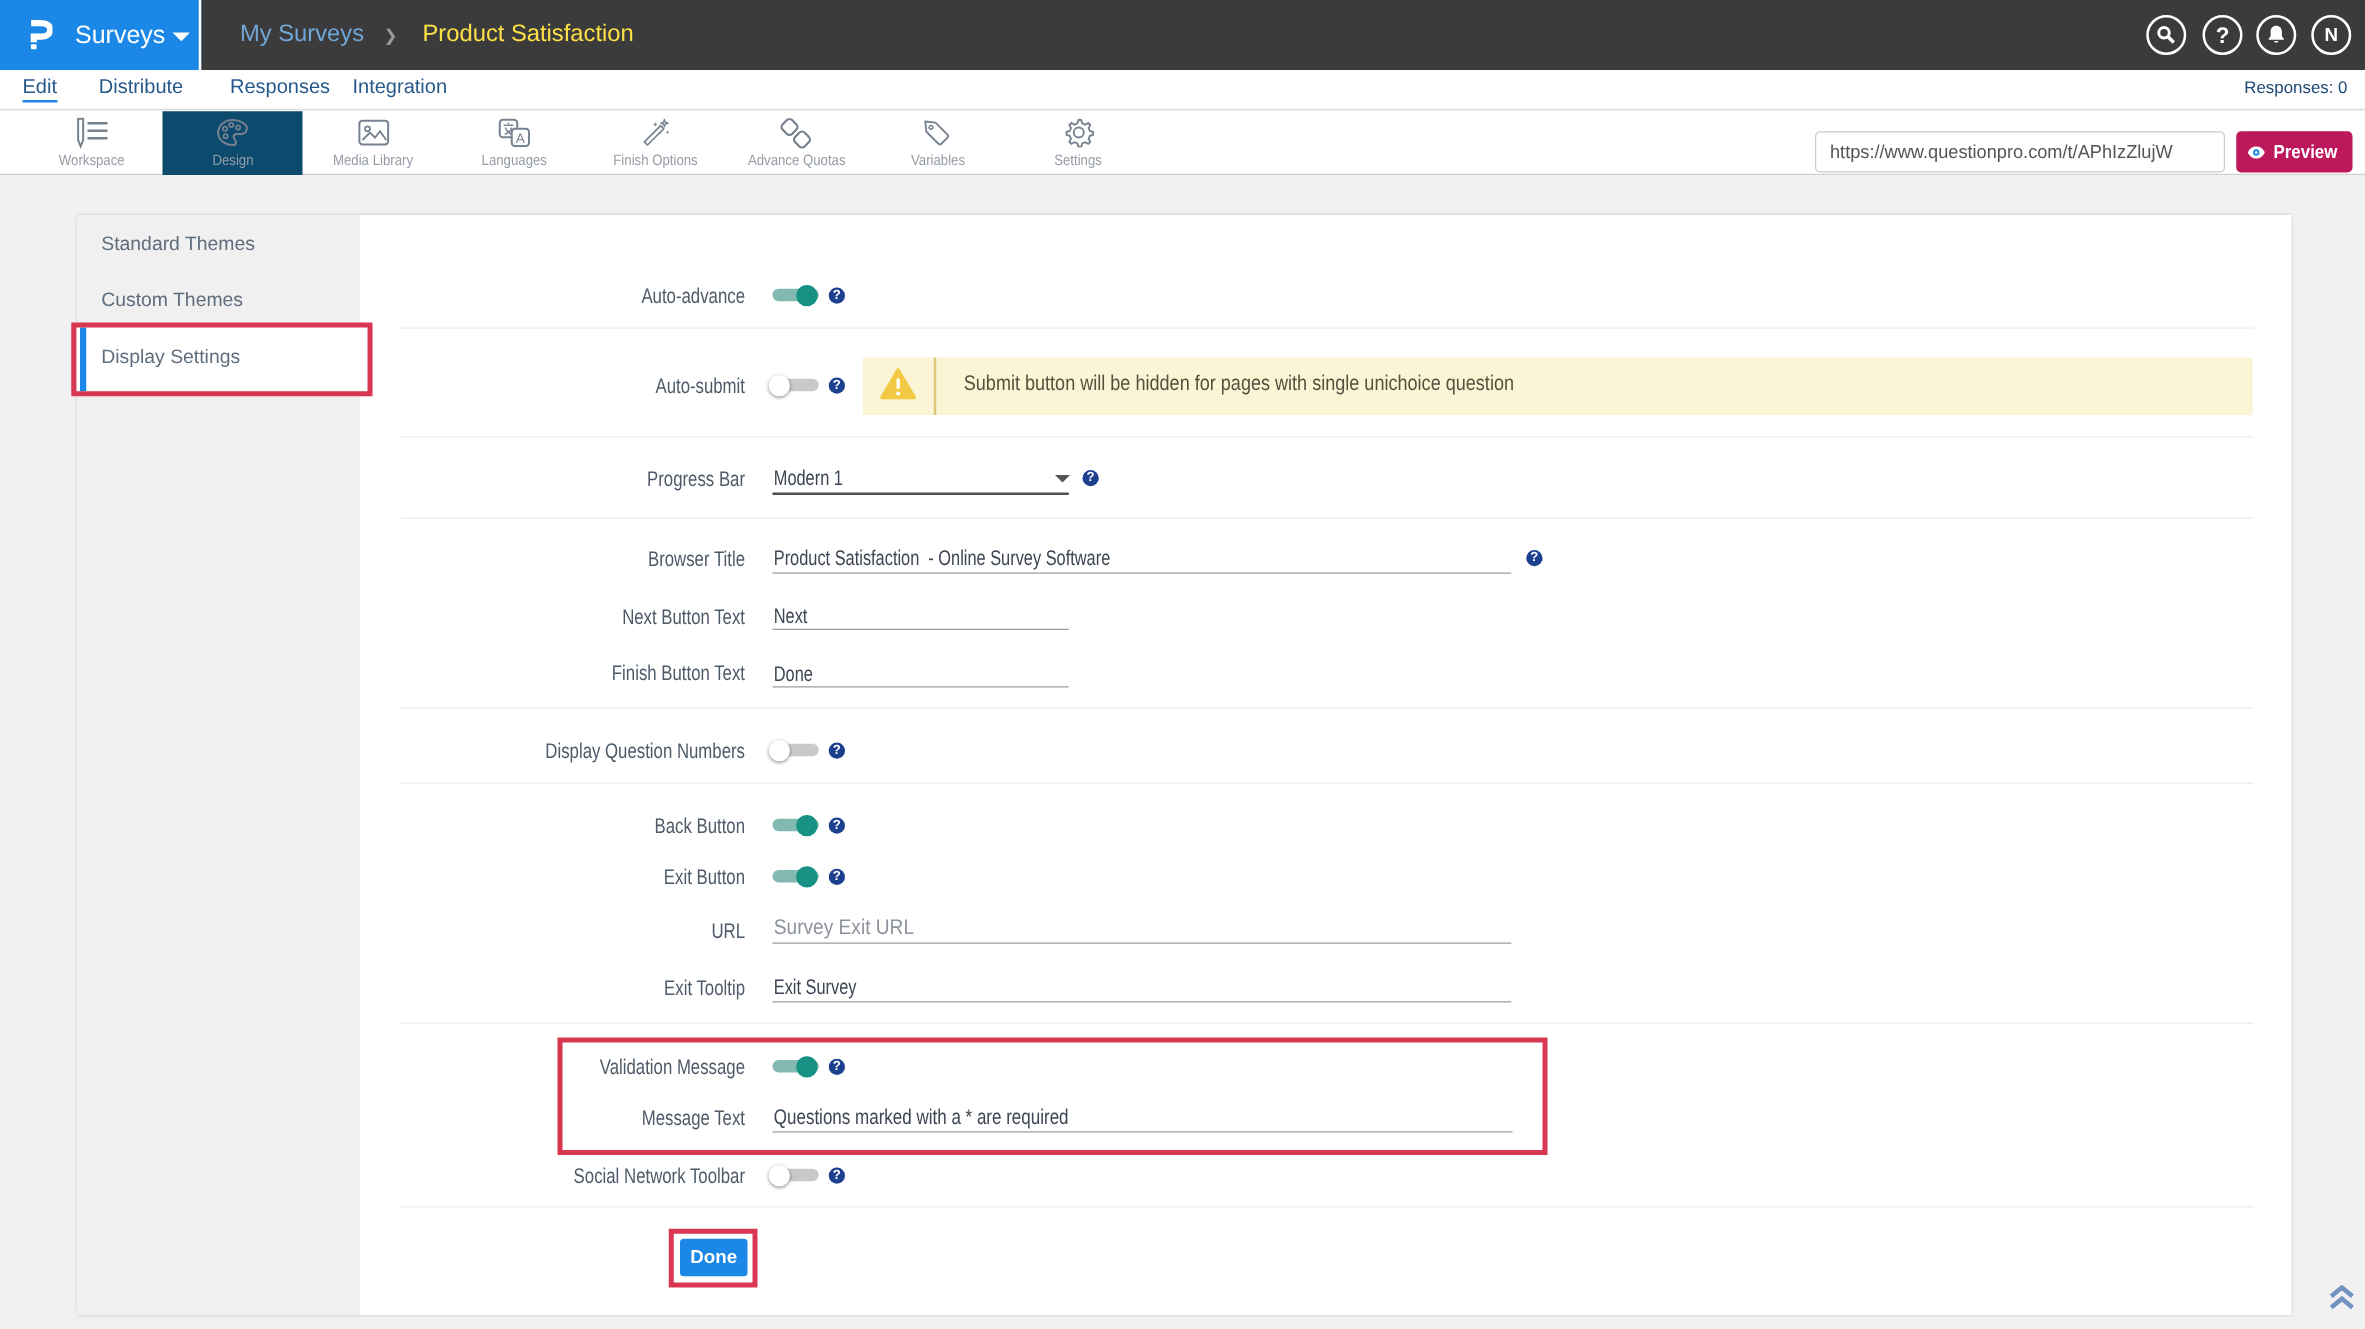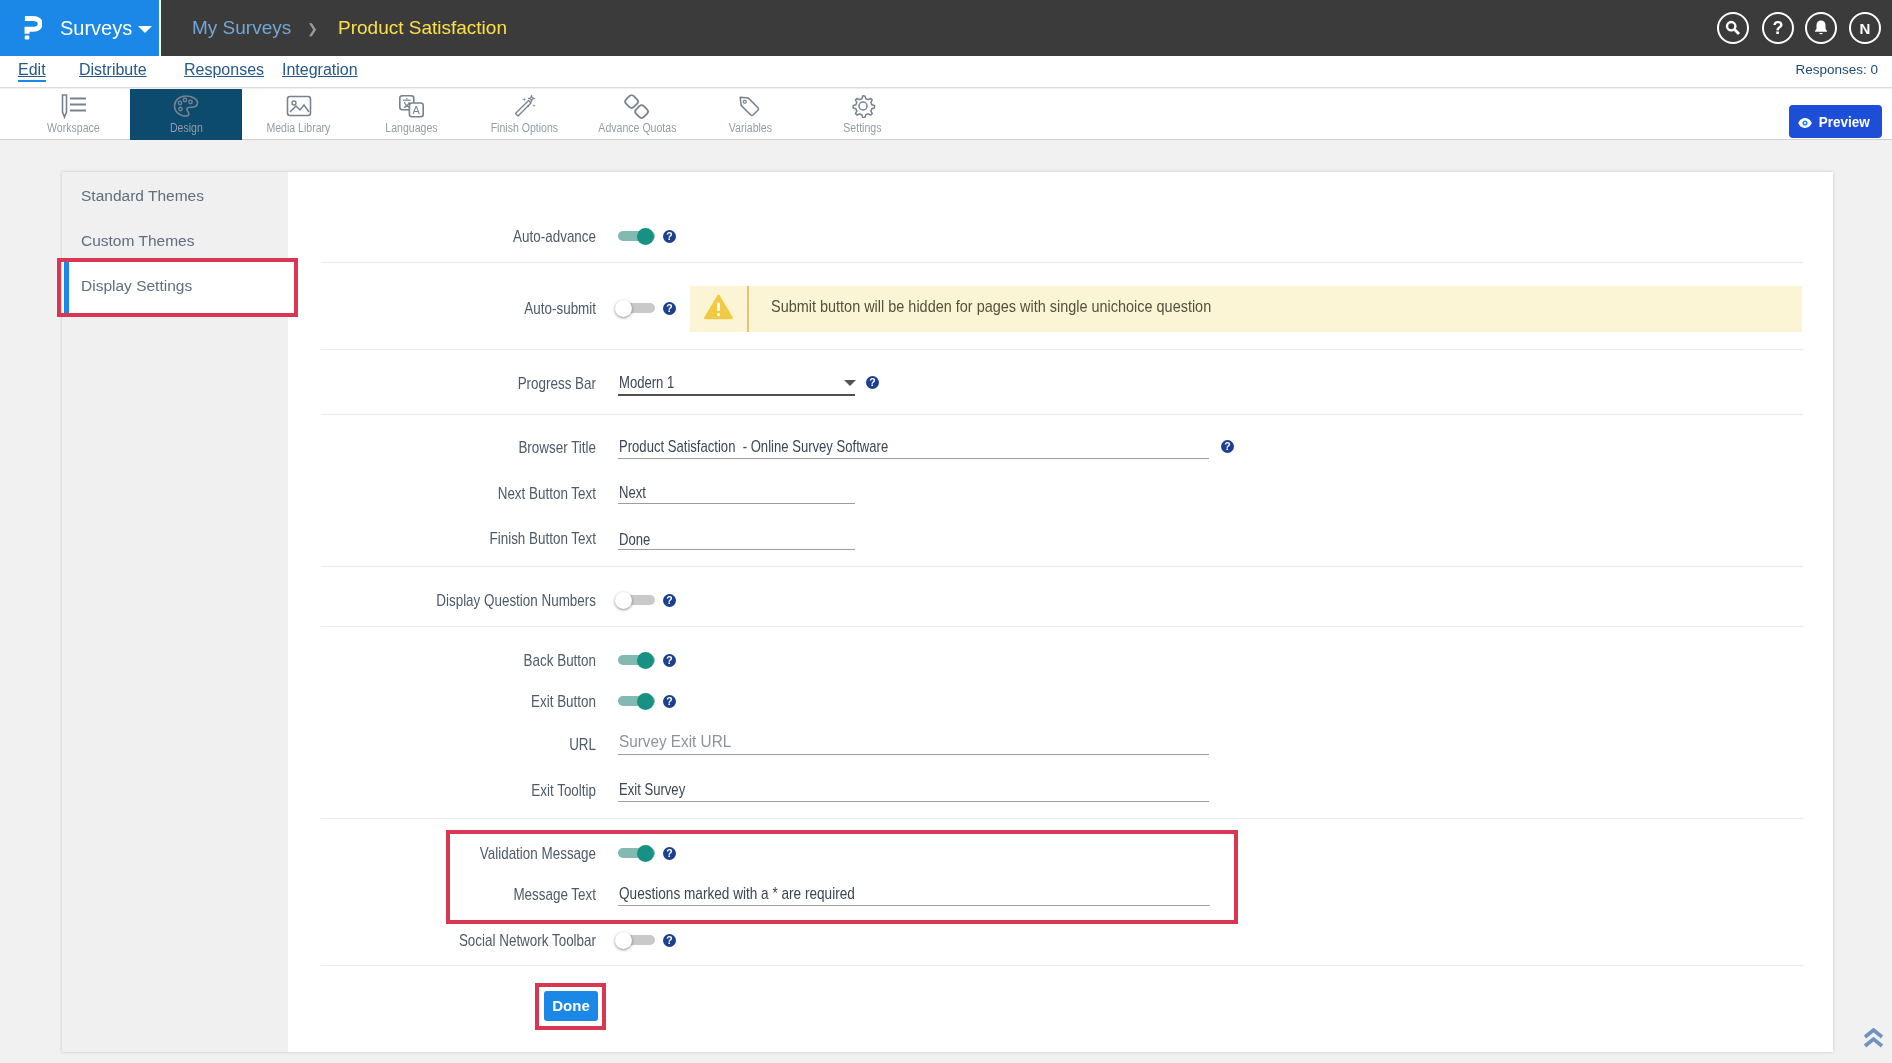--- a/index.html
+++ b/index.html
@@ -13,31 +13,31 @@
   #surveysTxt { left:60px; top:17px; font-size:20px; color:#fff; }
   #caret1 { left:138px; top:26px; width:0; height:0; border-left:7px solid transparent; border-right:7px solid transparent; border-top:7px solid #fff; }
   .crumb { top:17px; font-size:19px; }
   #crumb1 { left:192px; color:#71a7d7; }
   #crumbSep { left:307px; color:#9b9b9b; font-size:13px; top:21px; }
   #crumb2 { left:338px; color:#fde047; }
   .topIcon { top:12px; width:32px; height:32px; border:2px solid #fff; border-radius:50%; color:#fff; text-align:center; }
 
   
   #nav2 { left:0; top:56px; width:1892px; height:32px; background:#fff; border-bottom:1px solid #dcdcdc; }
-  .nav2item { top:5px; font-size:16px; color:#26588c;text-decoration:underline; }
+  .nav2item { top:5px; font-size:16px; color:#26588c; }
   #responses { top:6px; right:14px; font-size:13.5px; color:#1d4875; }
 
   
   #toolbar { left:0; top:89px; width:1892px; height:51px; background:#fff; border-bottom:1px solid #cfcfcf; }
   .tab { top:0; width:112.8px; height:51px; text-align:center; }
   .tab .ticon { margin-top:5px; height:26px; }
   .tab .tlabel { font-size:12px; color:#959ca6; margin-top:1px; transform:scaleX(0.88); }
   #urlInput { left:1452px; top:16px; width:328px; height:33px; border:1px solid #c9c9c9; border-radius:4px; background:#fff; font-size:15px; color:#555; line-height:31px; }
   #urlInput span { display:inline-block; transform:scaleX(0.97); transform-origin:0 50%; margin-left:11px; white-space:nowrap; }
-  #previewBtn { left:1789px; top:16px; width:93px; height:33px; background:#1d4ed8; border-radius:4px; color:#fff; font-size:15px; font-weight:bold; text-align:center; line-height:33px; }
+  #previewBtn { left:1789px; top:16px; width:93px; height:33px; background:#be185d; border-radius:4px; color:#fff; font-size:15px; font-weight:bold; text-align:center; line-height:33px; }
 
   
   #panel { left:62px; top:172px; width:1771px; height:880px; background:#fff; box-shadow:0 0 3px rgba(0,0,0,.18); }
   #sidebar { left:62px; top:172px; width:226px; height:880px; background:#f0f0f1; }
   .sideItem { left:81px; font-size:15.5px; color:#5f6d7d; }
   #dsActive { left:62px; top:262px; width:226px; height:51px; background:#fff; }
   #dsBar { left:63.8px; top:262px; width:5.5px; height:51px; background:#1b87e6; }
 
   .sep { height:1px; background:#ebebeb; left:321px; width:1482px; }
   .flabel { width:396px; text-align:right; left:200px; font-size:17px; color:#4e5a68; transform:scaleX(0.79); transform-origin:100% 50%; white-space:nowrap; }
@@ -170,20 +170,21 @@
       </svg></div>
       <div class="tlabel">Variables</div>
     </div>
     <div class="abs tab" style="left:806.3px">
       <div class="ticon"><svg width="26" height="24" viewBox="0 0 24 24">
         <path d="M12 1.8 l2 .3 .8 2.6 2.4 1 2.4-1.3 1.6 1.6 -1.3 2.4 1 2.4 2.6 .8 v2.3 l-2.6 .8 -1 2.4 1.3 2.4 -1.6 1.6 -2.4-1.3 -2.4 1 -.8 2.6 h-2.3 l-.8-2.6 -2.4-1 -2.4 1.3 -1.6-1.6 1.3-2.4 -1-2.4 -2.6-.8 v-2.3 l2.6-.8 1-2.4 -1.3-2.4 1.6-1.6 2.4 1.3 2.4-1 .8-2.6 z" stroke="#78828f" stroke-width="1.5" fill="none"></path>
         <circle cx="12" cy="12" r="4" stroke="#78828f" stroke-width="1.5" fill="none"></circle>
       </svg></div>
       <div class="tlabel">Settings</div>
     </div>
+    <div class="abs" id="urlInput"><span>https://www.questionpro.com/t/APhIzZlujW</span></div>
     <div class="abs" id="previewBtn"><svg width="14" height="10" viewBox="0 0 17 12" style="vertical-align:-1px">
         <path d="M8.5 0 C4.5 0 1.5 3 0.3 6 C1.5 9 4.5 12 8.5 12 C12.5 12 15.5 9 16.7 6 C15.5 3 12.5 0 8.5 0 z" fill="#fff"></path>
         <circle cx="8.5" cy="6" r="3.1" fill="#1b87e6"></circle>
         <circle cx="8.5" cy="6" r="1.2" fill="#fff"></circle>
       </svg> <span style="display:inline-block;transform:scaleX(0.9);">Preview</span></div>
   </div>
 
   <div class="abs" id="panel"></div>
   <div class="abs" id="sidebar"></div>
   <div class="abs sideItem" style="top:187px">Standard Themes</div>

